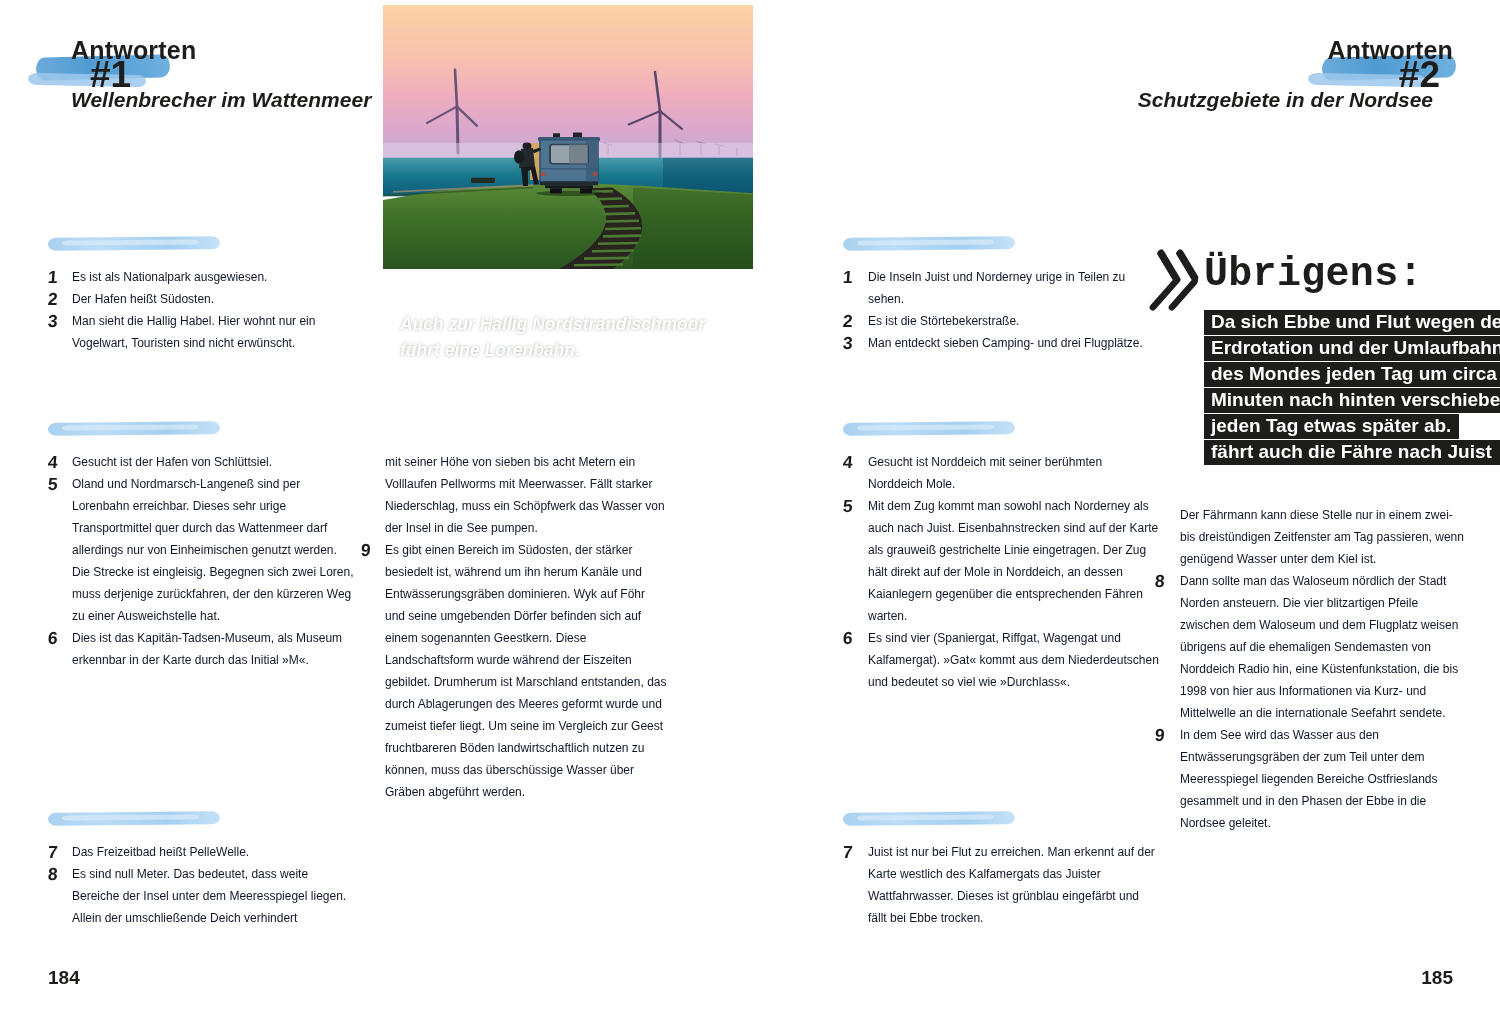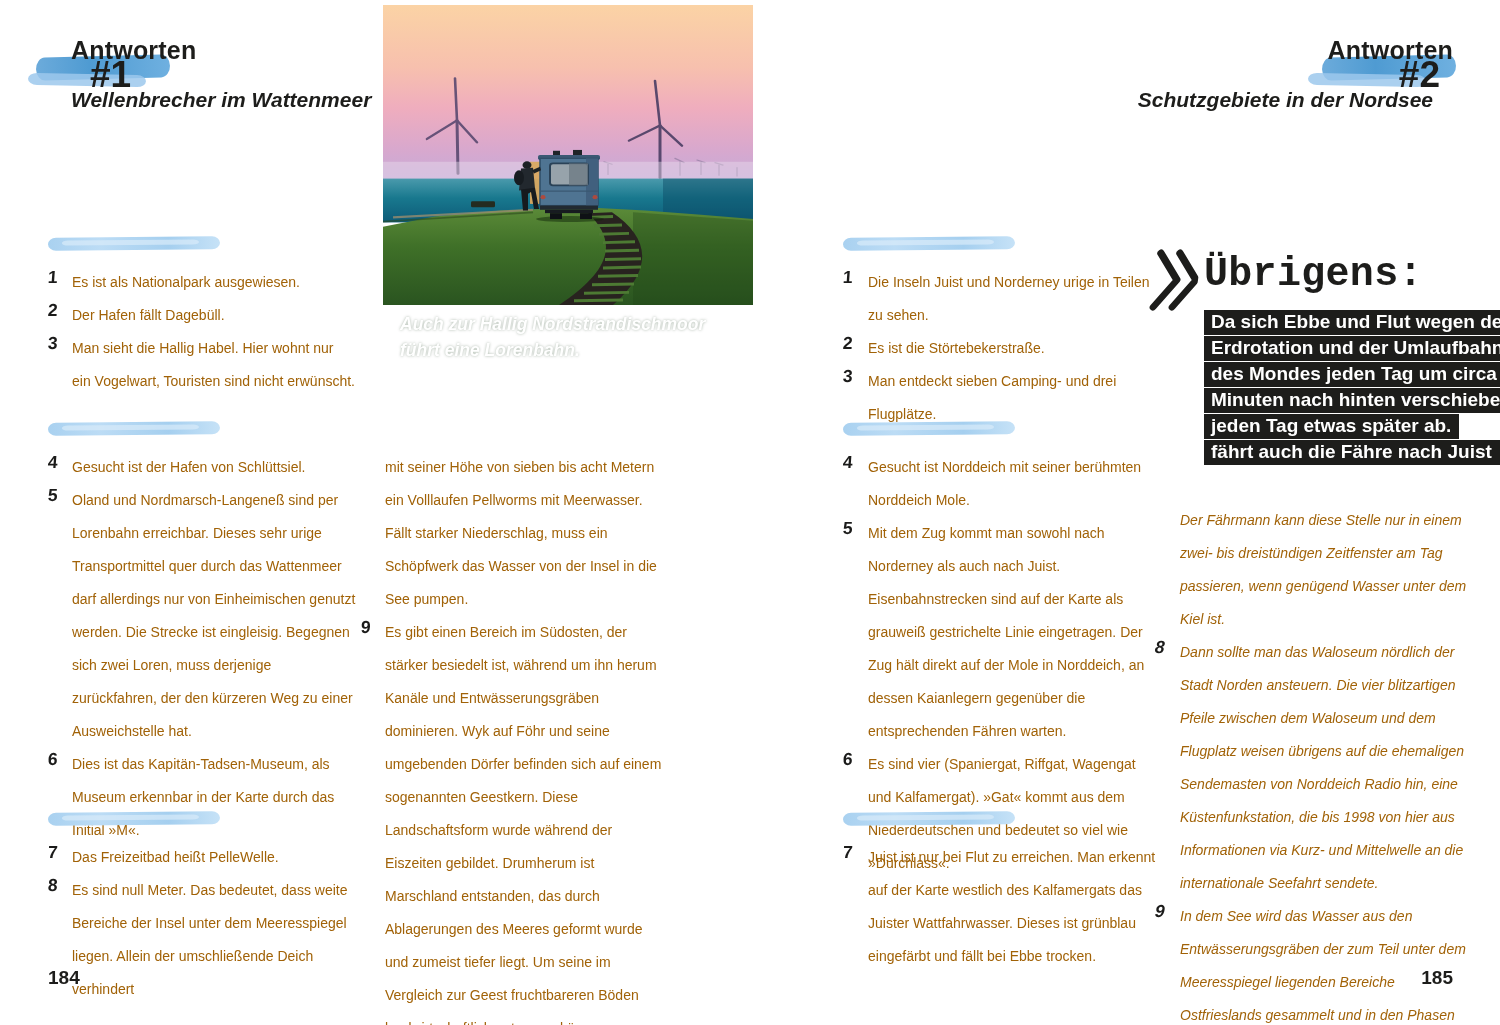--- a/index.html
+++ b/index.html
@@ -17,24 +17,24 @@
   
   .divider{position:absolute;width:172px;height:13px;border-radius:8px/50%;
     background:linear-gradient(90deg,#a9d1f0,#bcdcf5 30%,#a5cfef 70%,#c6e2f7);
     transform:rotate(-.5deg);}
   .divider::after{content:"";position:absolute;left:8%;top:22%;width:80%;height:38%;
     background:#d8ebfa;border-radius:6px/50%;opacity:.7;}
   
   .answers{position:absolute;}
   .item{display:flex;align-items:flex-start;}
   .item .num{flex:0 0 24px;width:24px;font-size:17.5px;font-weight:700;color:#1b1b1a;padding-top:1px;transform:skewX(-4deg);}
-  .item .txt{flex:1;font-size:14px;line-height:33px;color:#a16207;hyphens:auto;-webkit-hyphens:auto;}
+  .item .txt{flex:1;font-size:12px;line-height:22px;color:#0f172a;hyphens:auto;-webkit-hyphens:auto;}
   .narrownum .num{flex:0 0 25px;width:25px;}
   
-  .photo{position:absolute;left:383px;top:5px;width:370px;height:300px;}
+  .photo{position:absolute;left:383px;top:5px;width:370px;height:264px;}
   .photo svg{display:block;width:100%;height:100%;}
   .caption{position:absolute;left:17px;top:306px;width:330px;font-size:17.5px;line-height:1.5;
     font-style:italic;font-weight:600;color:#ffffff;text-shadow:0 0 3px rgba(0,40,0,.35);}
   
   .chev{position:absolute;left:1152px;top:249px;z-index:2;}
   .callout-title{position:absolute;left:1204px;top:252px;font-size:40px;font-weight:600;color:#1d1d1b;letter-spacing:.3px;font-family:Liberation Mono, monospace;}
   .callout-lines{position:absolute;left:1204px;top:310px;}
   .cline{display:table;background:#1d1d1b;color:#ffffff;font-size:19px;font-weight:700;
     line-height:20px;padding:2px 8px 3px 7px;margin-bottom:1px;white-space:nowrap;}
   
@@ -163,21 +163,21 @@
   </div>
 
   <div class="divider" style="left:48px;top:237px;"></div>
   <div class="answers" style="left:48px;top:266px;width:308px;">
     <div class="item">
       <span class="num">1</span>
       <span class="txt">Es ist als Nationalpark ausgewiesen.</span>
       </div>
     <div class="item">
       <span class="num">2</span>
-      <span class="txt">Der Hafen fällt Dagebüll.</span>
+      <span class="txt">Der Hafen heißt Südosten.</span>
       </div>
     <div class="item">
       <span class="num">3</span>
       <span class="txt">Man sieht die Hallig Habel. Hier wohnt nur ein Vogelwart, Touristen sind nicht erwünscht.</span>
       </div>
   </div>
 
   <div class="divider" style="left:48px;top:422px;"></div>
   <div class="answers" style="left:48px;top:451px;width:308px;">
     <div class="item">
@@ -274,21 +274,21 @@
   <div class="callout-title">Übrigens:</div>
   <div class="callout-lines">
     <div class="cline">Da sich Ebbe und Flut wegen der</div>
     <div class="cline">Erdrotation und der Umlaufbahn</div>
     <div class="cline">des Mondes jeden Tag um circa 50</div>
     <div class="cline">Minuten nach hinten verschieben,</div>
     <div class="cline">jeden Tag etwas später ab.</div>
     <div class="cline">fährt auch die Fähre nach Juist</div>
   </div>
 
-  <div class="answers narrownum" style="left:1155px;top:504px;width:312px;font-style:italic;">
+  <div class="answers narrownum" style="left:1155px;top:504px;width:312px;">
     <div class="item">
       <span class="num"></span>
       <span class="txt">Der Fährmann kann diese Stelle nur in einem zwei- bis dreistündigen Zeitfenster am Tag passieren, wenn genügend Wasser unter dem Kiel ist.</span>
       </div>
     <div class="item">
       <span class="num">8</span>
       <span class="txt">Dann sollte man das Waloseum nördlich der Stadt Norden ansteuern. Die vier blitzartigen Pfeile zwischen dem Waloseum und dem Flugplatz weisen übrigens auf die ehemaligen Sendemasten von Norddeich Radio hin, eine Küstenfunkstation, die bis 1998 von hier aus Informationen via Kurz- und Mittelwelle an die internationale Seefahrt sendete.</span>
       </div>
     <div class="item">
       <span class="num">9</span>

